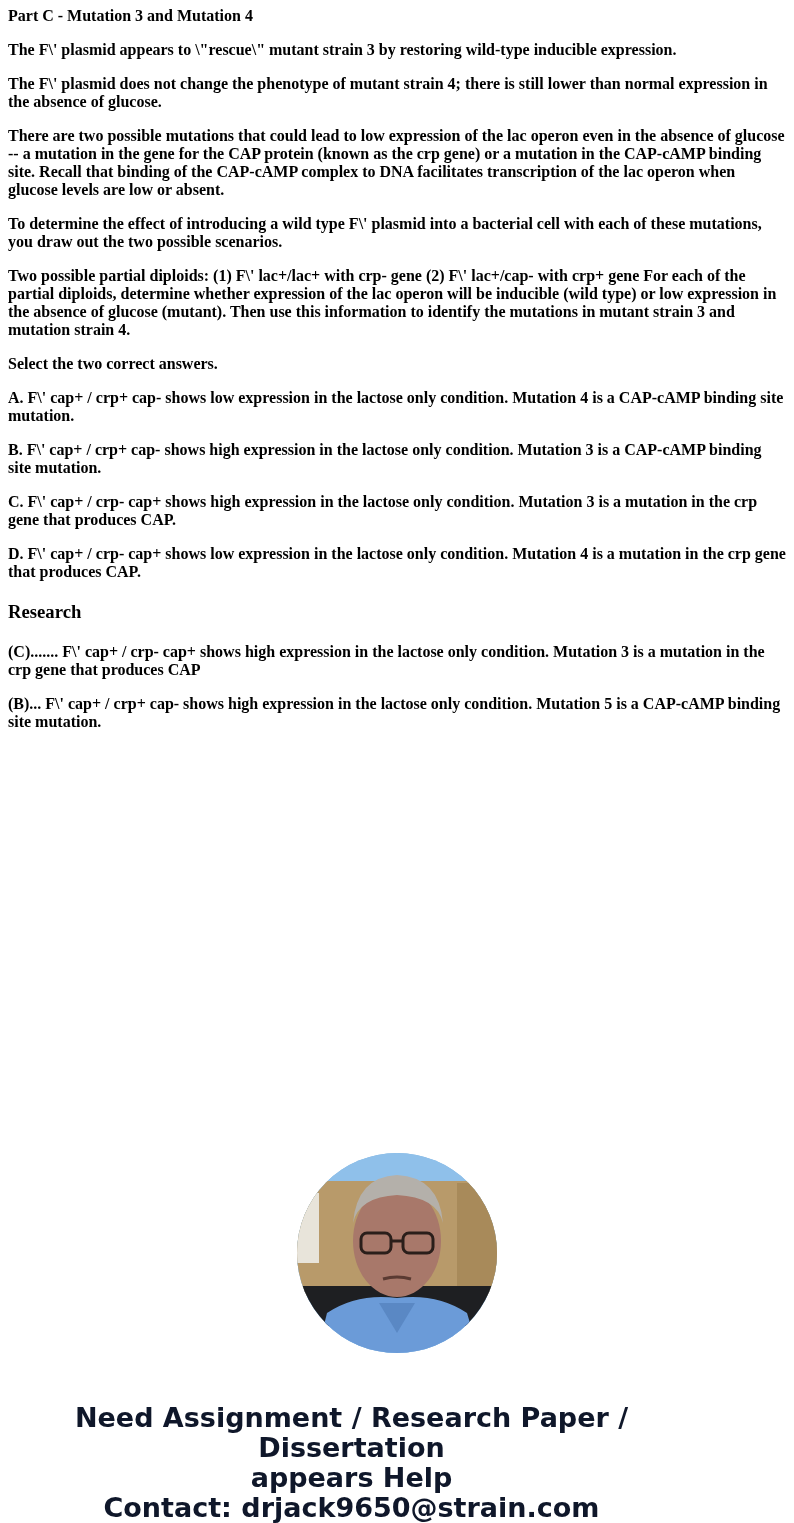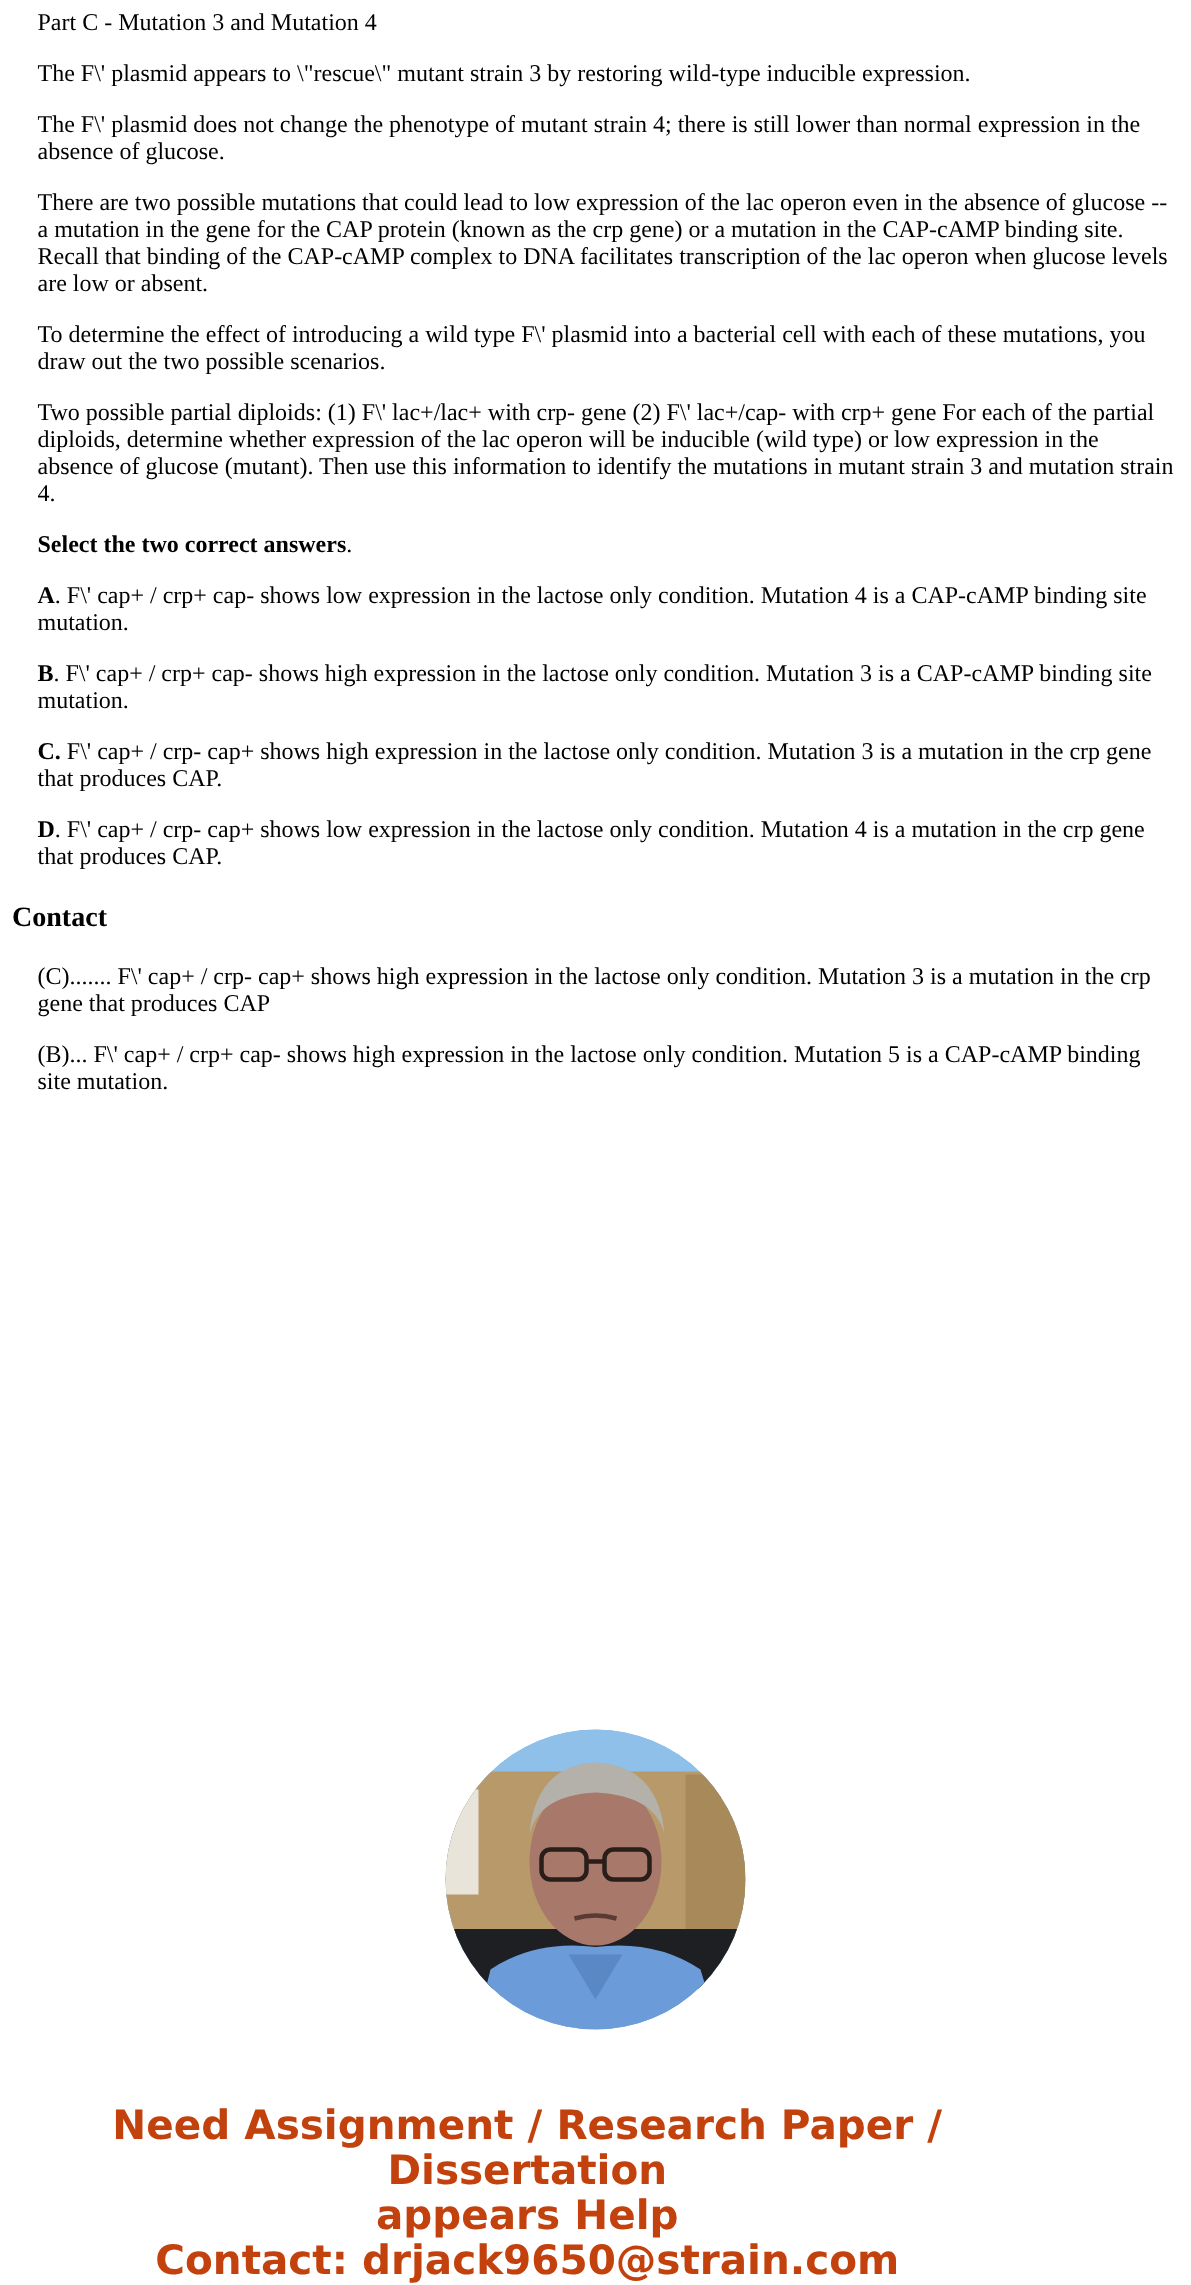--- a/index.html
+++ b/index.html
@@ -17,21 +17,22 @@
       color: #000000;
       line-height: 18px;
     }
     .content {
       position: absolute;
       left: 8px;
       top: 7px;
       width: 778px;
     }
     .content p {
-      margin: 0 0 16px 17px;
+      margin: 0 0 16px 0;
+      font-weight: bold;
     }
     .solution-heading {
       font-size: 18.7px;
       font-weight: bold;
       margin: 20px 0 20px 0;
       line-height: 22px;
     }
     .avatar {
       position: absolute;
       left: 297px;
@@ -45,21 +46,21 @@
     .promo {
       position: absolute;
       left: 0;
       top: 1403px;
       width: 703px;
       text-align: center;
       font-family: "DejaVu Sans", sans-serif;
       font-weight: bold;
       font-size: 27px;
       line-height: 30px;
-      color: #c2410c;
+      color: #0f172a;
     }
     .promo div { margin: 0; }
   </style>
 </head>
 <body>
 
 <div class="content">
   <p>Part C - Mutation 3 and Mutation 4</p>
   <p>The F\' plasmid appears to \"rescue\" mutant strain 3 by restoring wild-type inducible expression.</p>
   <p>The F\' plasmid does not change the phenotype of mutant strain 4; there is still lower than normal expression in the absence of glucose.</p>
@@ -70,21 +71,21 @@
   <p><b>Select the two correct answers</b><span>.</span></p>
 
   <p><b>A</b><span>.</span><span> F\' cap+ / crp+ cap- shows low expression in the lactose only condition. Mutation 4 is a CAP-cAMP binding site mutation.</span></p>
 
   <p><b>B</b><span>.</span><span> F\' cap+ / crp+ cap- shows high expression in the lactose only condition. Mutation 3 is a CAP-cAMP binding site mutation.</span></p>
 
   <p><b>C.</b><span></span><span> F\' cap+ / crp- cap+ shows high expression in the lactose only condition. Mutation 3 is a mutation in the crp gene that produces CAP.</span></p>
 
   <p><b>D</b><span>.</span><span> F\' cap+ / crp- cap+ shows low expression in the lactose only condition. Mutation 4 is a mutation in the crp gene that produces CAP.</span></p>
 
-  <h3 class="solution-heading">Contact</h3>
+  <h3 class="solution-heading">Research</h3>
 
   <p>(C)....... F\' cap+ / crp- cap+ shows high expression in the lactose only condition. Mutation 3 is a mutation in the crp gene that produces CAP</p>
   <p>(B)... F\' cap+ / crp+ cap- shows high expression in the lactose only condition. Mutation 5 is a CAP-cAMP binding site mutation.</p>
 </div>
 
 <div class="avatar">
   <svg width="200" height="200" viewBox="0 0 200 200">
     <rect x="0" y="0" width="200" height="200" fill="#8fc0ea"></rect>
     <rect x="0" y="28" width="200" height="115" fill="#b89a6a"></rect>
     <rect x="0" y="40" width="22" height="70" fill="#e8e4da"></rect>

